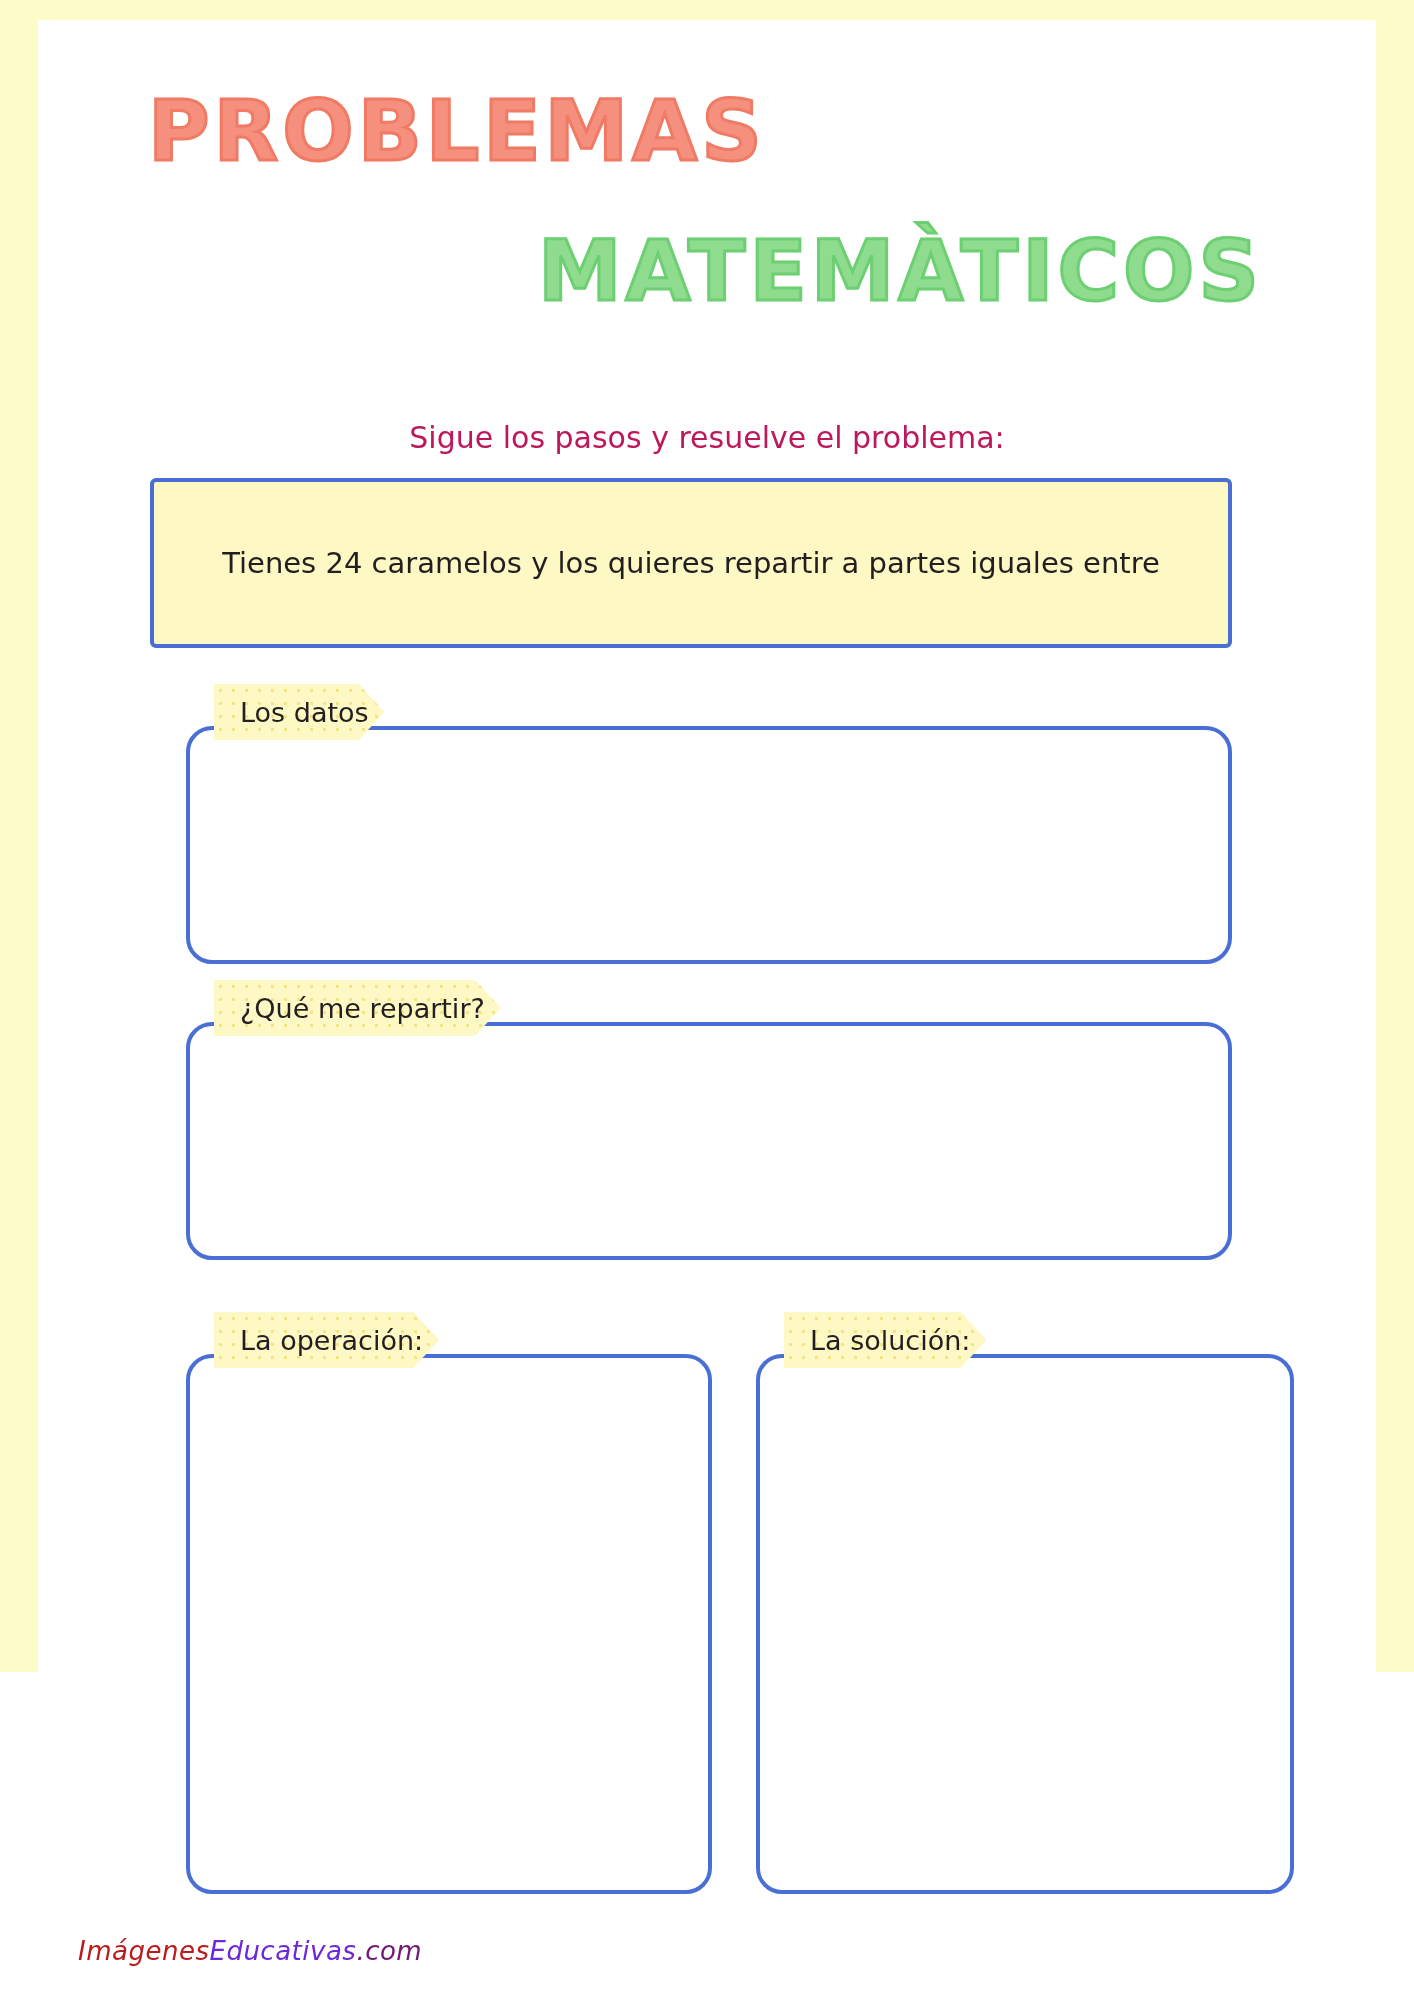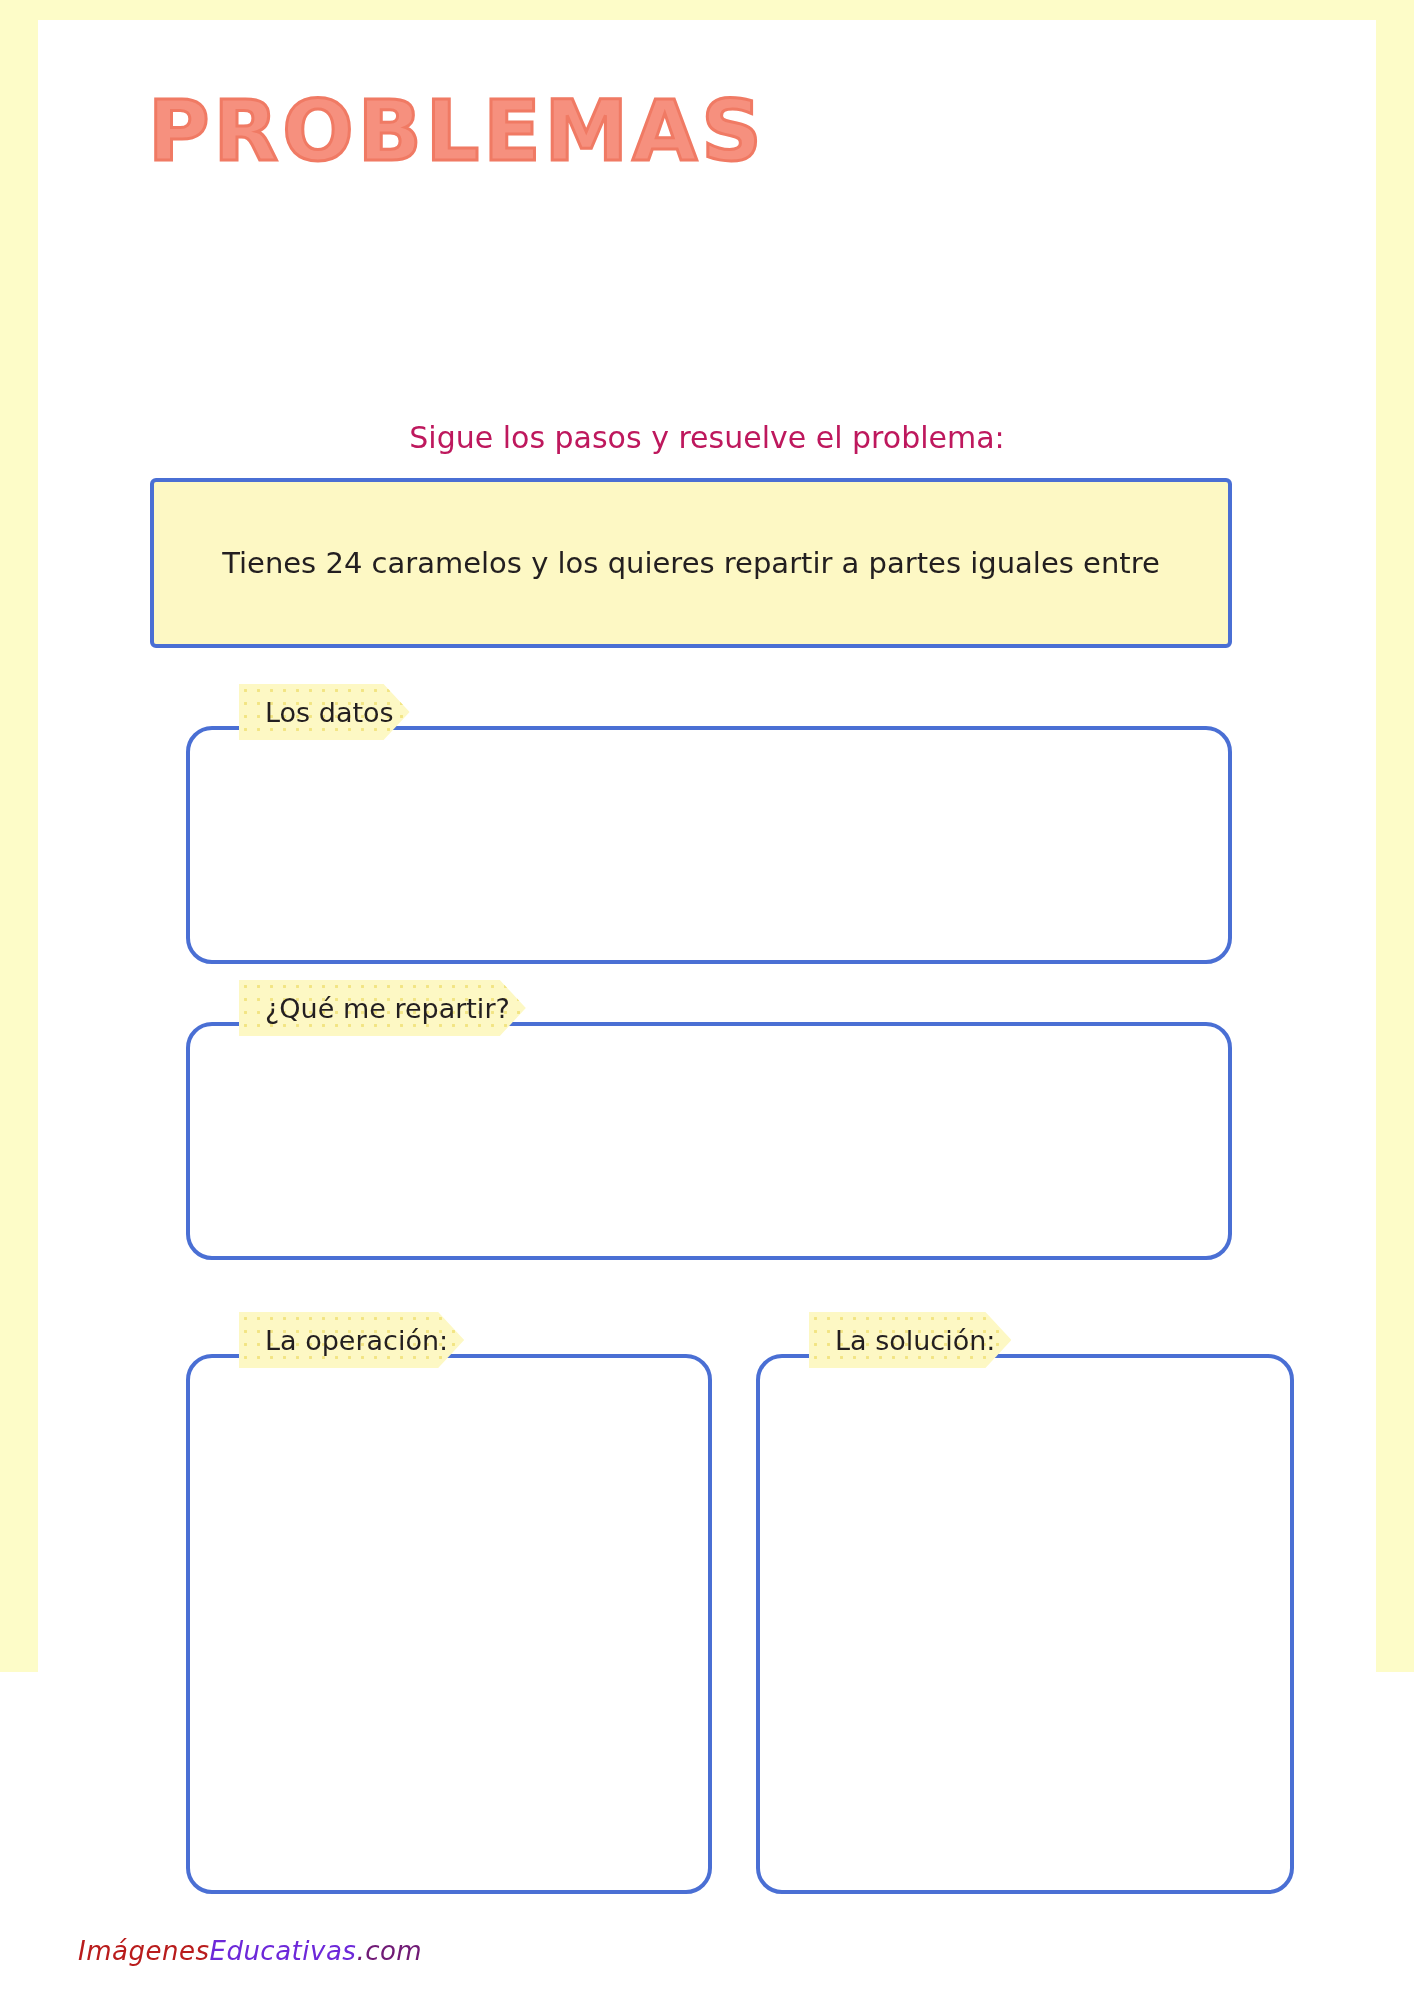--- a/index.html
+++ b/index.html
@@ -129,21 +129,20 @@
     font-family: "DejaVu Sans", sans-serif;
     font-size: 27px;
     color: #231f20;
     z-index: 3;
     
     clip-path: polygon(0 0, calc(100% - 26px) 0, 100% 50%, calc(100% - 26px) 100%, 0 100%);
     background-image:
       radial-gradient(circle, rgba(240,225,120,.85) 1.4px, transparent 1.6px);
     background-size: 13px 13px;
     background-color: #fdf8c4;
-    margin-left: 25px;
   }
   .tag span {
     position: relative;
     z-index: 4;
   }
 
   
   #sec-datos   { left: 148px; top: 664px;  width: 1046px; }
   #sec-datos   .answer-box { width: 1046px; height: 238px; }
 
@@ -171,20 +170,21 @@
   .c4{color:#6d28d9;} .c8{color:#701a75;}
 </style>
 </head>
 <body>
 
 <div class="page">
   <div class="sheet">
 
     <div class="title-block">
       <div class="title-line1">PROBLEMAS</div>
+      <div class="title-line2">MATEMÀTICOS</div>
     </div>
 
     <div class="instruction">Sigue los pasos y resuelve el problema:</div>
 
     <div class="problem-box">
       <p>Tienes 24 caramelos y los quieres repartir a partes iguales entre</p>
     </div>
 
     <div class="section" id="sec-datos">
       <div class="answer-box"></div>

